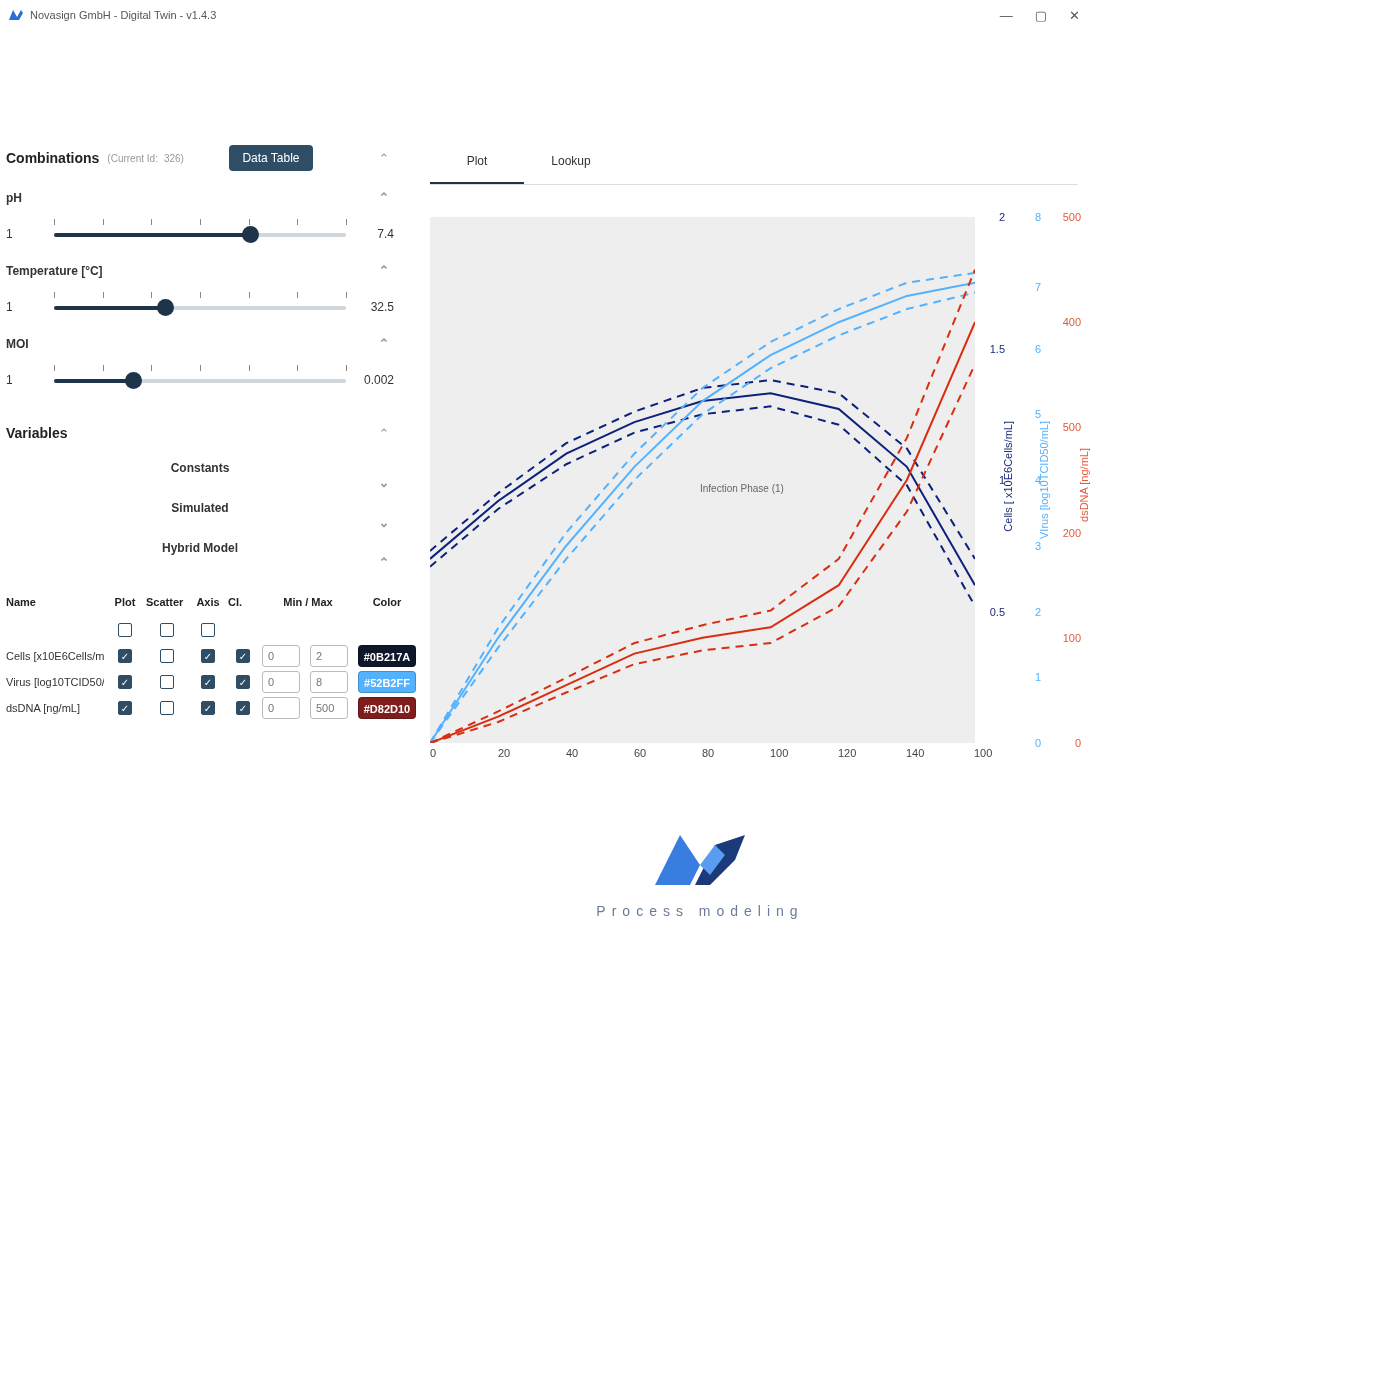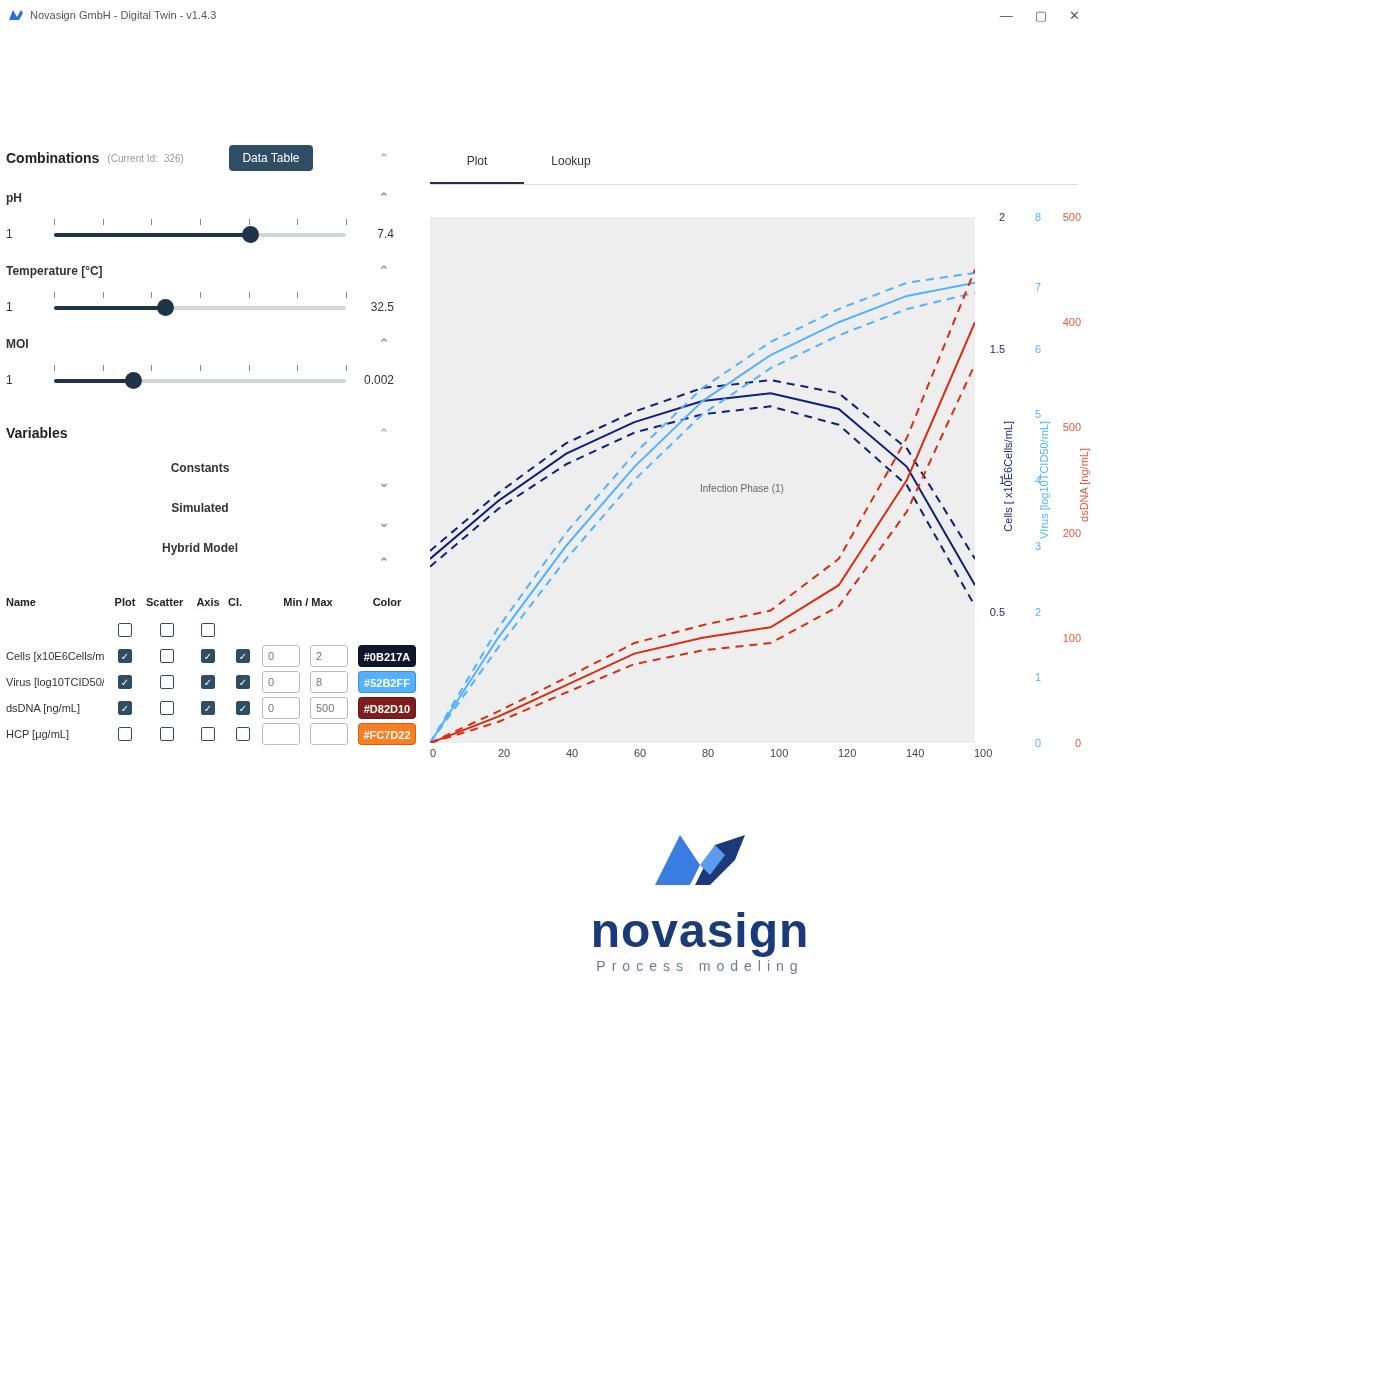--- a/index.html
+++ b/index.html
@@ -232,30 +232,20 @@
           </div>
           <div class="tr">
     <span class="row-name">dsDNA [ng/mL]</span>
     <span class="checkbox checked">✓</span>
     <span class="checkbox "></span>
     <span class="checkbox checked">✓</span>
     <span class="checkbox checked">✓</span>
     <input class="minmax" placeholder="0" style="">
     <input class="minmax" placeholder="500" style="">
     <div class="color-btn" style="background:#7f1d1d">#D82D10</div>
-          </div>
-          <div class="tr">
-    <span class="row-name">HCP [μg/mL]</span>
-    <span class="checkbox "></span>
-    <span class="checkbox "></span>
-    <span class="checkbox "></span>
-    <span class="checkbox "></span>
-    <input class="minmax" placeholder="" style="">
-    <input class="minmax" placeholder="" style="">
-    <div class="color-btn" style="background:#FC7D22">#FC7D22</div>
           </div>
         </div>
     </div>
   </div>
 
   <div class="right">
     <div class="tabs">
       <div class="tab active">Plot</div>
       <div class="tab">Lookup</div>
     </div>
@@ -318,16 +308,15 @@
   </div>
 </div>
 
 <div class="footer">
   <div class="big-logo">
     <svg width="120" height="80" viewBox="0 0 120 80">
       <path d="M15 65 L40 15 L60 45 L50 65 Z" fill="#3a7de0"></path>
       <path d="M55 65 L75 25 L105 15 L95 40 L70 65 Z" fill="#1a3a7a"></path>
       <path d="M60 45 L75 25 L85 35 L70 55 Z" fill="#5a9cf0"></path>
     </svg>
-    <div class="footer-name">novasign</div>
     <div class="footer-sub">Process modeling</div>
   </div>
 </div>
 
 </body></html>

